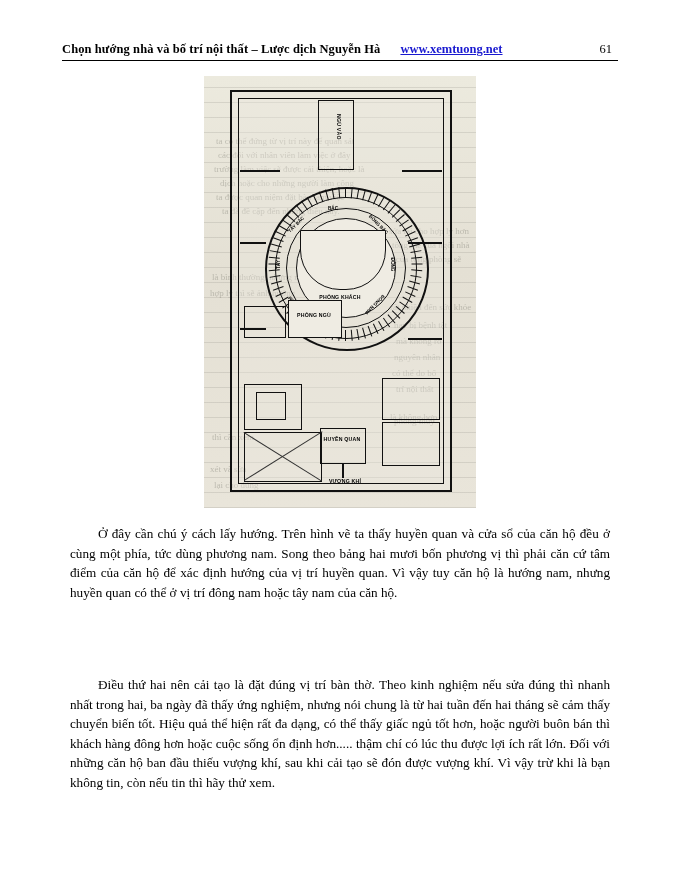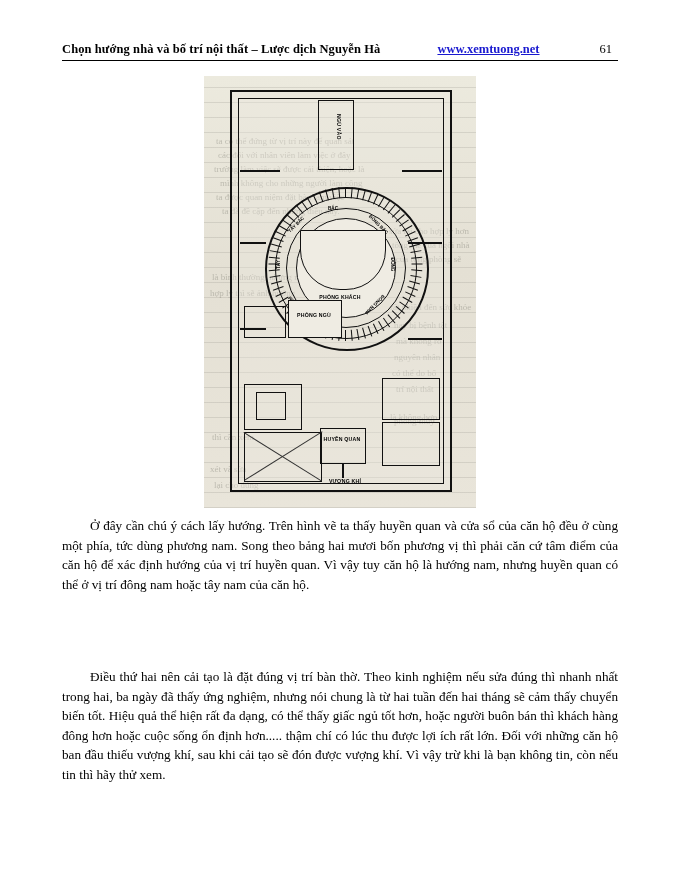--- a/index.html
+++ b/index.html
@@ -35,21 +35,21 @@
     white-space: nowrap;
   }
   .header-title {
     font-weight: 700;
     letter-spacing: 0.1px;
   }
   .header-url {
     color: #1919d0;
     text-decoration: underline;
     font-weight: 700;
-    margin-left: 57px;
+    margin-left: 20px;
   }
   .header-page {
     margin-left: auto;
     font-weight: 400;
     font-size: 12.5px;
     padding-right: 6px;
   }
   .header-rule {
     position: absolute;
     left: 62px;
@@ -201,21 +201,21 @@
   
   .bodytext {
     position: absolute;
     left: 62px;
     width: 556px;
     font-size: 13.2px;
     line-height: 19.6px;
     text-align: justify;
   }
   .bodytext p {
-    margin: 0;
+    margin: 8px;
     text-indent: 28px;
   }
   .section-head {
     position: absolute;
     left: 62px;
     width: 556px;
     font-size: 13.2px;
     font-weight: 700;
     display: flex;
   }
@@ -239,21 +239,21 @@
     <span class="header-page">61</span>
   </div>
   <div class="header-rule"></div>
 
   <div class="figure">
     <div class="paper-bg"></div>
 
     <div class="fig-ghost-text" style="left:12px; top:60px;">ta có thể đứng từ vị trí này để quan sát</div>
     <div class="fig-ghost-text" style="left:14px; top:74px;">các đối với nhân viên làm việc ở đây</div>
     <div class="fig-ghost-text" style="left:10px; top:88px;text-align:right;">trường làm việc sẽ được cải thiện, hoặc là</div>
-    <div class="fig-ghost-text" style="left:16px; top:102px;">mình không cho những người làm công</div>
+    <div class="fig-ghost-text" style="left:16px; top:102px;">dịch hoặc cho những người làm công</div>
     <div class="fig-ghost-text" style="left:12px; top:116px;">ta được quan niệm đặt bàn làm việc</div>
     <div class="fig-ghost-text" style="left:18px; top:130px;">ta đã đề cập đến những điều này.</div>
     <div class="fig-ghost-text" style="left:148px; top:150px;">cần chỉnh sửa lại cho hợp lý hơn</div>
     <div class="fig-ghost-text" style="left:150px; top:164px;">định dạng tổng thể của ngôi nhà</div>
     <div class="fig-ghost-text" style="left:152px; top:178px;">đúng vị trí của từng phòng sẽ</div>
     <div class="fig-ghost-text" style="left:8px;  top:196px;">là bình thường, nhưng nếu</div>
     <div class="fig-ghost-text" style="left:6px;  top:212px;">hợp lý thì sẽ ảnh hưởng</div>
     <div class="fig-ghost-text" style="left:186px; top:226px;">rất nhiều đến sức khỏe</div>
     <div class="fig-ghost-text" style="left:190px; top:244px;">hay bị bệnh tật</div>
     <div class="fig-ghost-text" style="left:192px; top:260px;">mà không rõ</div>

